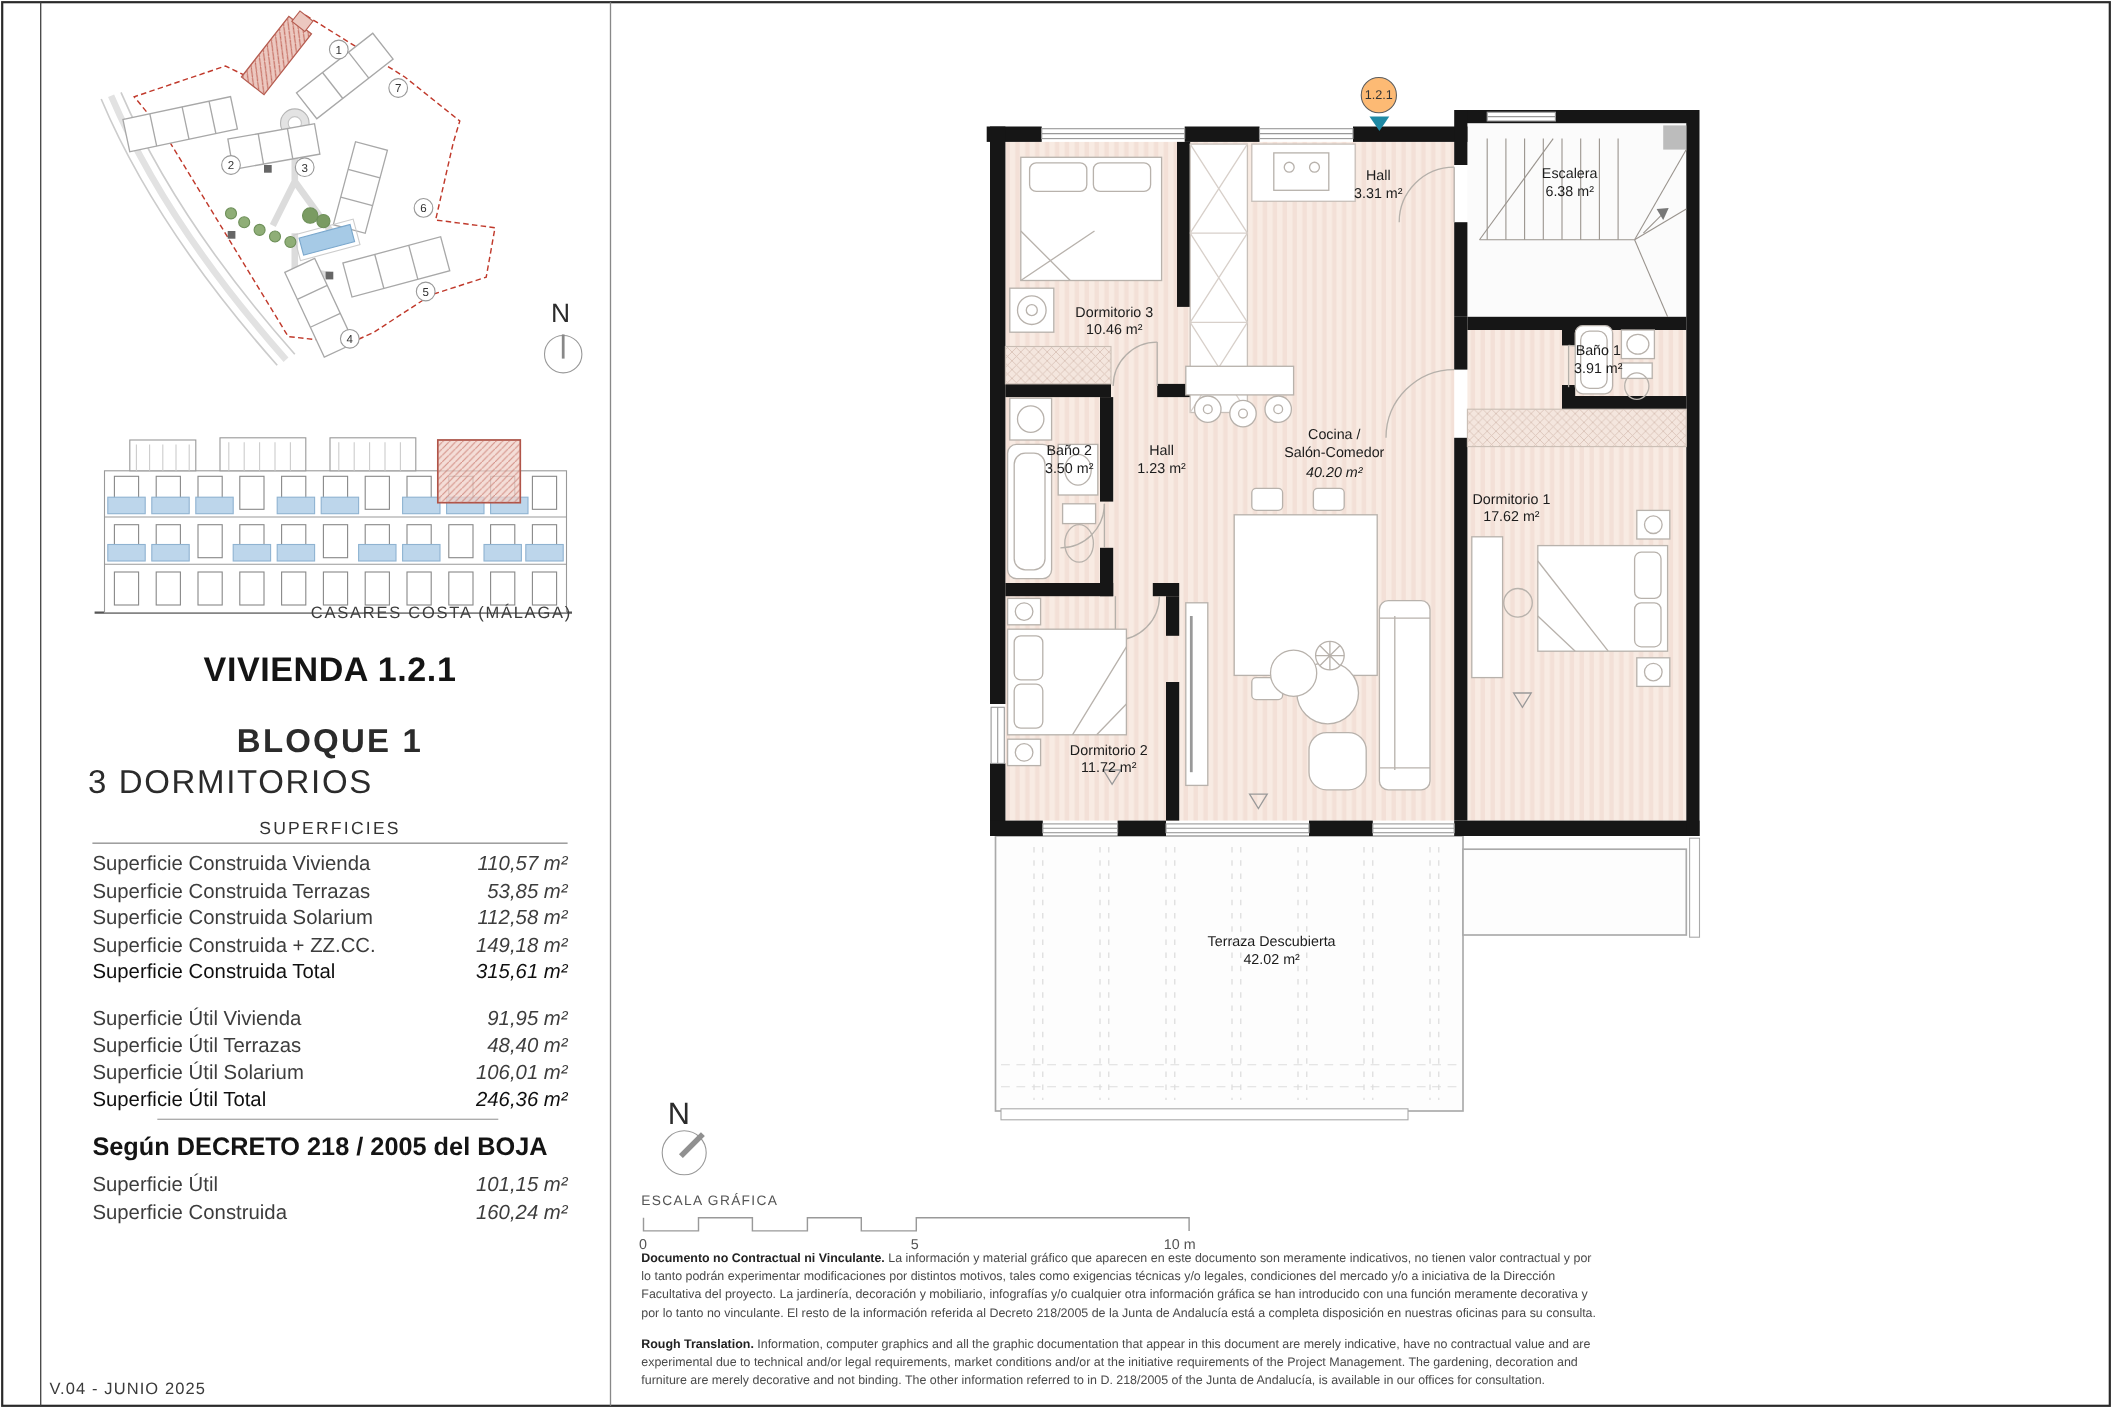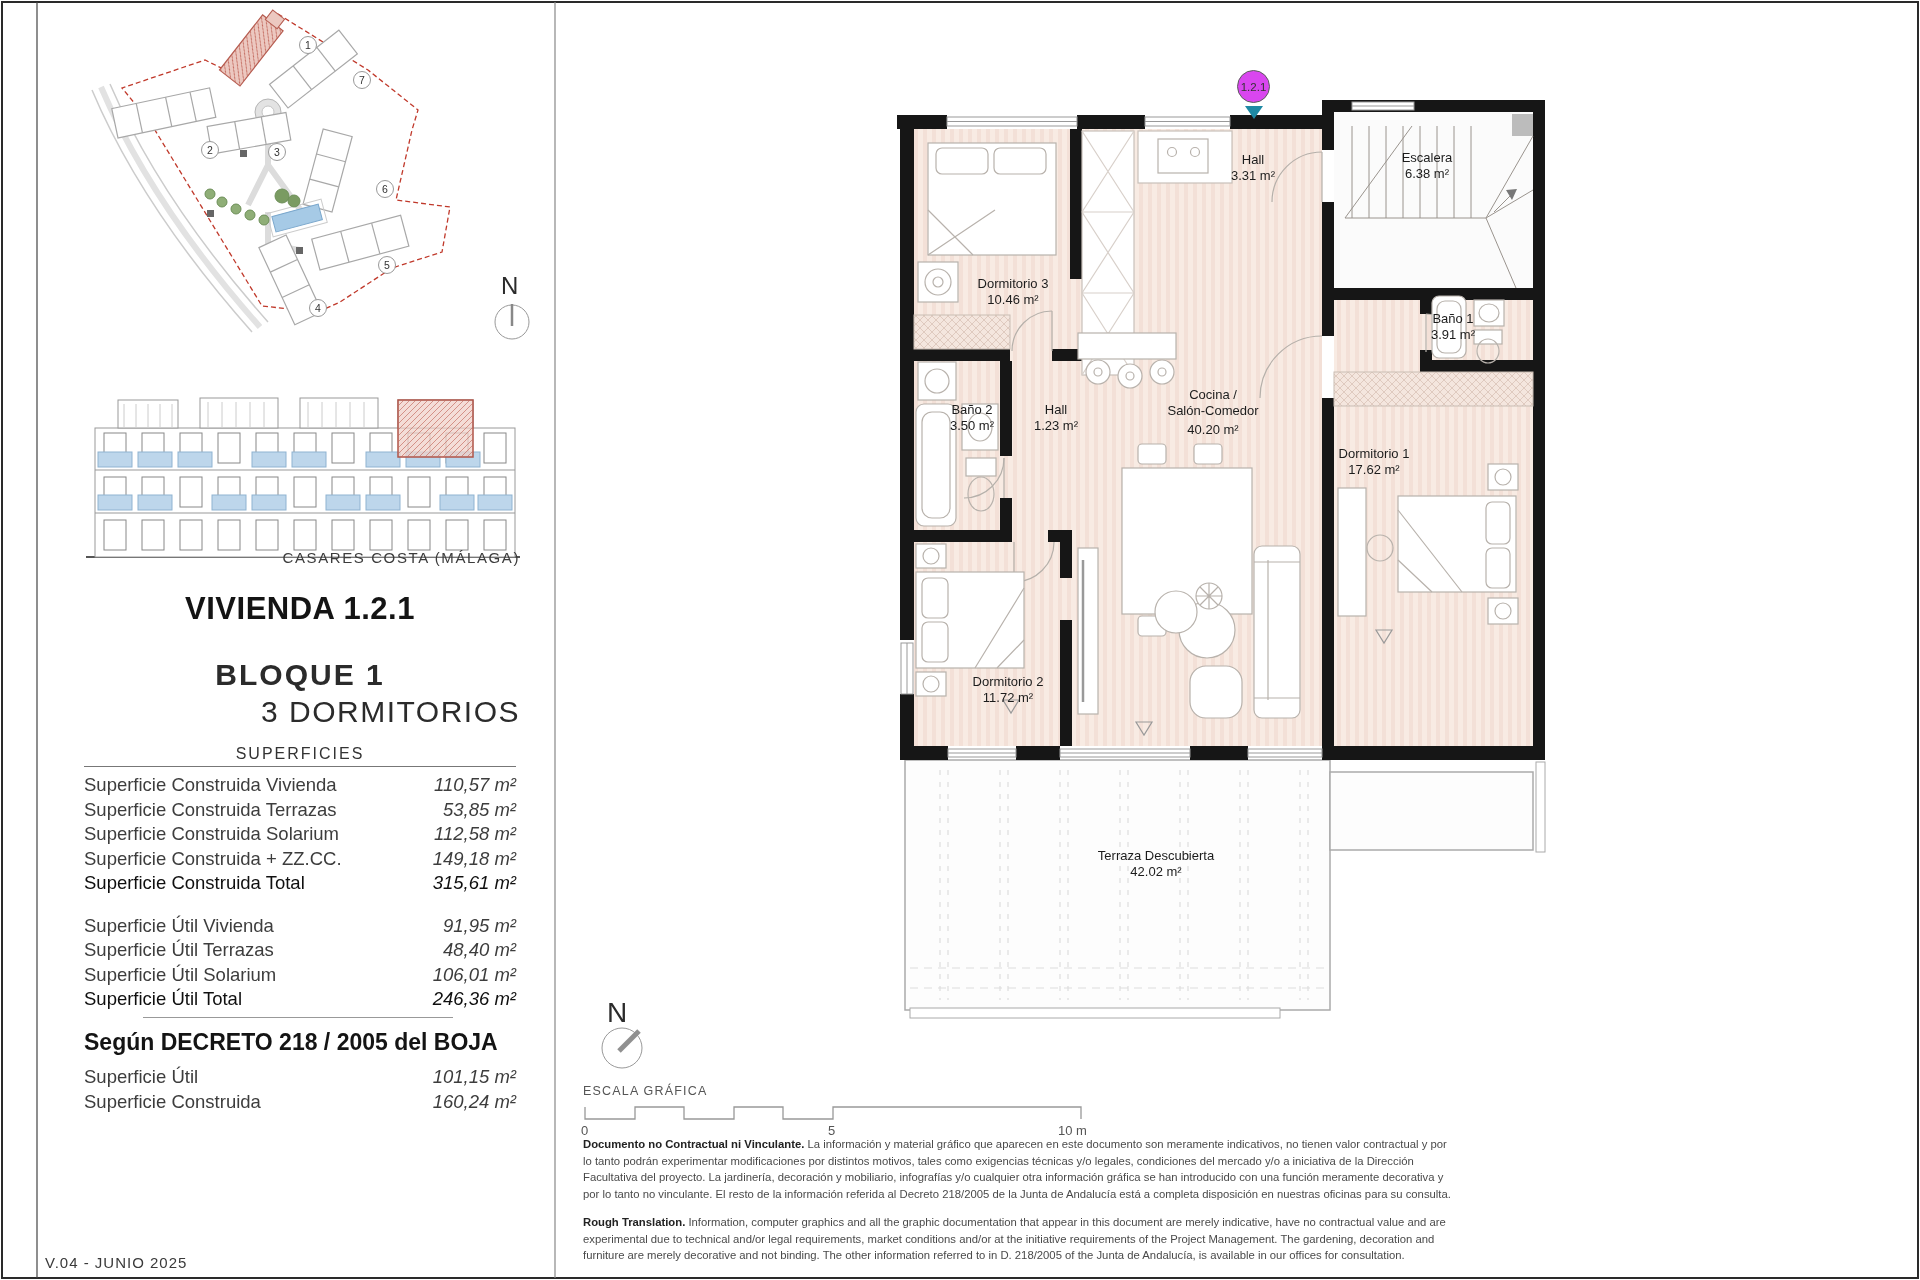--- a/index.html
+++ b/index.html
@@ -4,40 +4,40 @@
 <style>
   html,body{margin:0;padding:0;background:#e8e8e8;}
   .page{position:relative;width:1920px;height:1280px;background:#ffffff;overflow:hidden;
         font-family:"Liberation Sans","DejaVu Sans",sans-serif;color:#222;}
   .abs{position:absolute;}
   svg text{font-family:"Liberation Sans","DejaVu Sans",sans-serif;}
 
   .location{left:234px;top:549px;width:286px;text-align:right;font-size:15px;letter-spacing:1.6px;color:#3c3c3c;}
   .title{left:80px;top:591px;width:440px;text-align:center;font-size:31px;font-weight:bold;color:#141414;letter-spacing:.5px;}
   .subtitle{left:80px;top:658px;width:440px;text-align:center;font-size:30px;color:#2b2b2b;letter-spacing:2px;font-weight:bold;}
-  .subtitle2{left:80px;top:695px;width:440px;text-align:right;font-size:30px;color:#2b2b2b;letter-spacing:1.5px;}
+  .subtitle2{left:80px;top:695px;width:440px;text-align:left;font-size:30px;color:#2b2b2b;letter-spacing:1.5px;}
   .surf-head{left:84px;top:745px;width:432px;text-align:center;font-size:16px;letter-spacing:2px;color:#333;}
   .rule{height:0;border-top:1px solid #777;}
   .surf-table{left:84px;width:432px;}
   .t-row{display:flex;justify-content:space-between;align-items:baseline;height:24.5px;font-size:18.5px;color:#3d3d3d;}
   .t-row .val{font-style:italic;}
   .t-row.total{font-weight:normal;color:#0f0f0f;}
   .spacer{height:18px;}
   .decreto-head{left:84px;top:1029px;font-size:23px;font-weight:bold;color:#141414;}
   .version{left:45px;top:1254px;font-size:15px;letter-spacing:1px;color:#3a3a3a;}
 
   .room-label{position:absolute;text-align:center;font-size:13px;line-height:15.5px;color:#1c1c1c;}
   .room-label .area{display:block;}
-  .room-label .gap{margin-top:4px;}
+  .room-label .gap{margin-top:4px;font-style:italic;}
 
   .n-letter{font-size:24px;color:#2b2b2b;}
   .n-letter2{font-size:28px;color:#2b2b2b;}
 
   .balloon{left:1237px;top:70px;width:31px;height:31px;border:1.5px solid #5c5c5c;border-radius:50%;
-           display:flex;align-items:center;justify-content:center;font-size:11.5px;color:#333;background:#d946ef;text-align:right;}
+           display:flex;align-items:center;justify-content:center;font-size:11.5px;color:#333;background:#fdba74;text-align:right;}
   .balloon-arrow{left:1245px;top:106px;width:0;height:0;border-left:9px solid transparent;
                  border-right:9px solid transparent;border-top:13px solid #1e89a4;}
 
   .escala-head{left:583px;top:1084px;font-size:12.5px;letter-spacing:1.2px;color:#555;}
   .tick{font-size:13px;color:#555;}
   .disclaimer{left:583px;top:1136px;width:870px;font-size:11.3px;line-height:16.5px;color:#4a4a4a;}
   .disclaimer p{margin:0 0 12px 0;}
   .disclaimer b{color:#222;}
 </style>
 </head>

